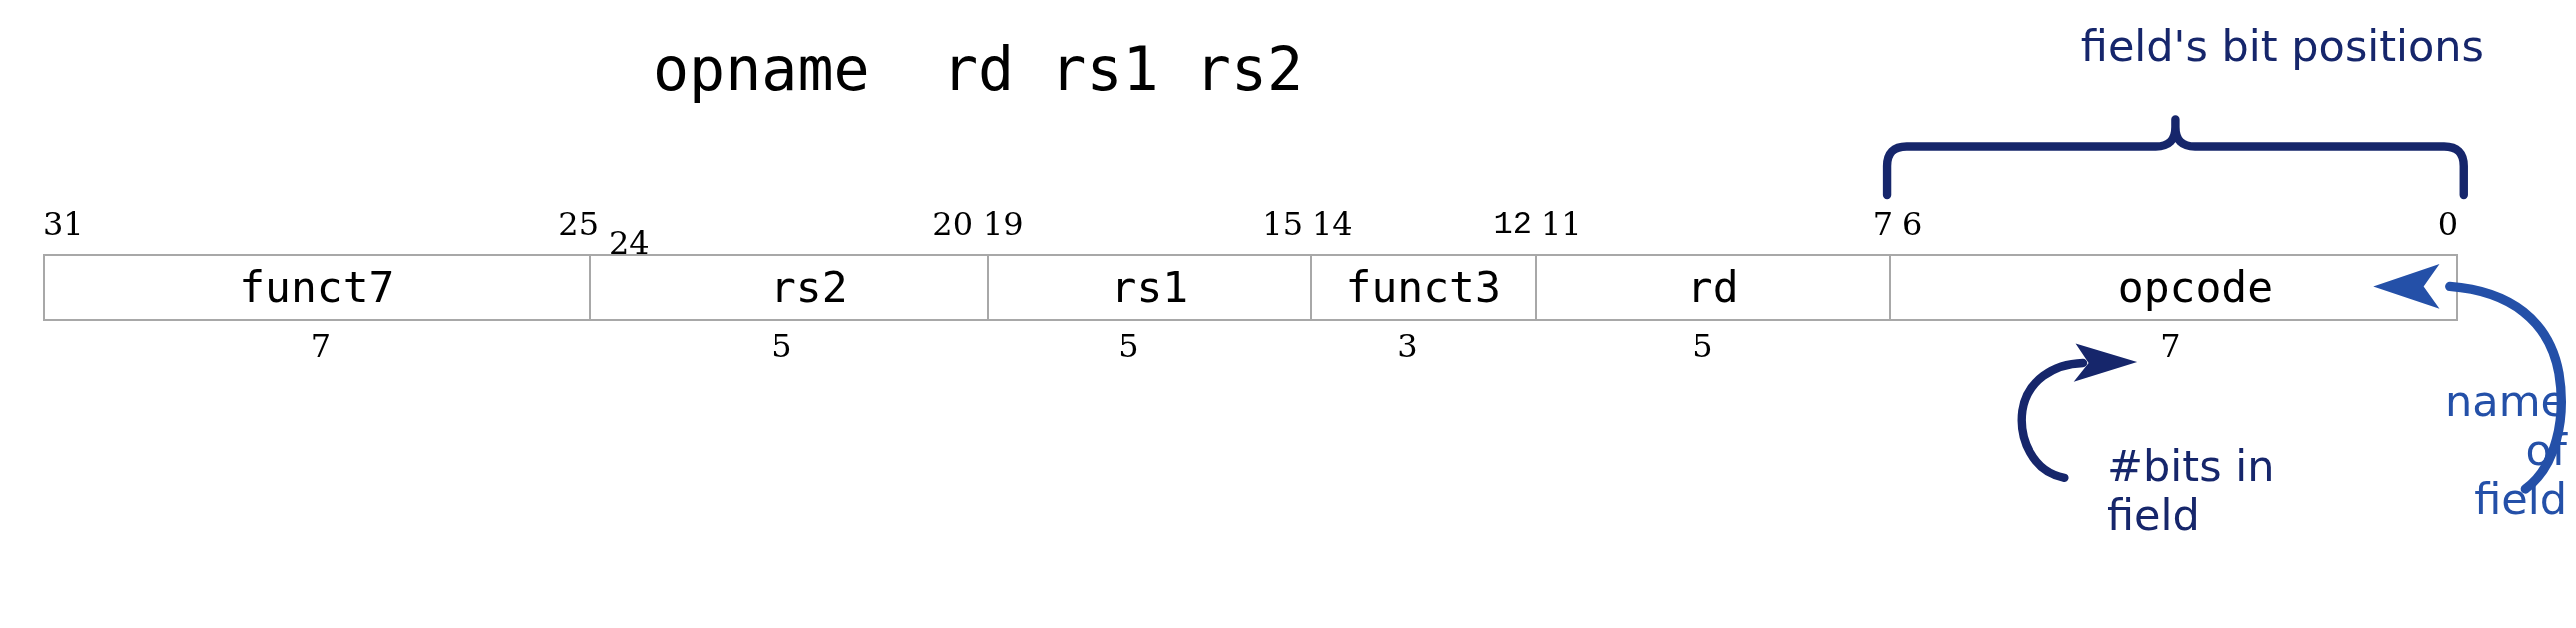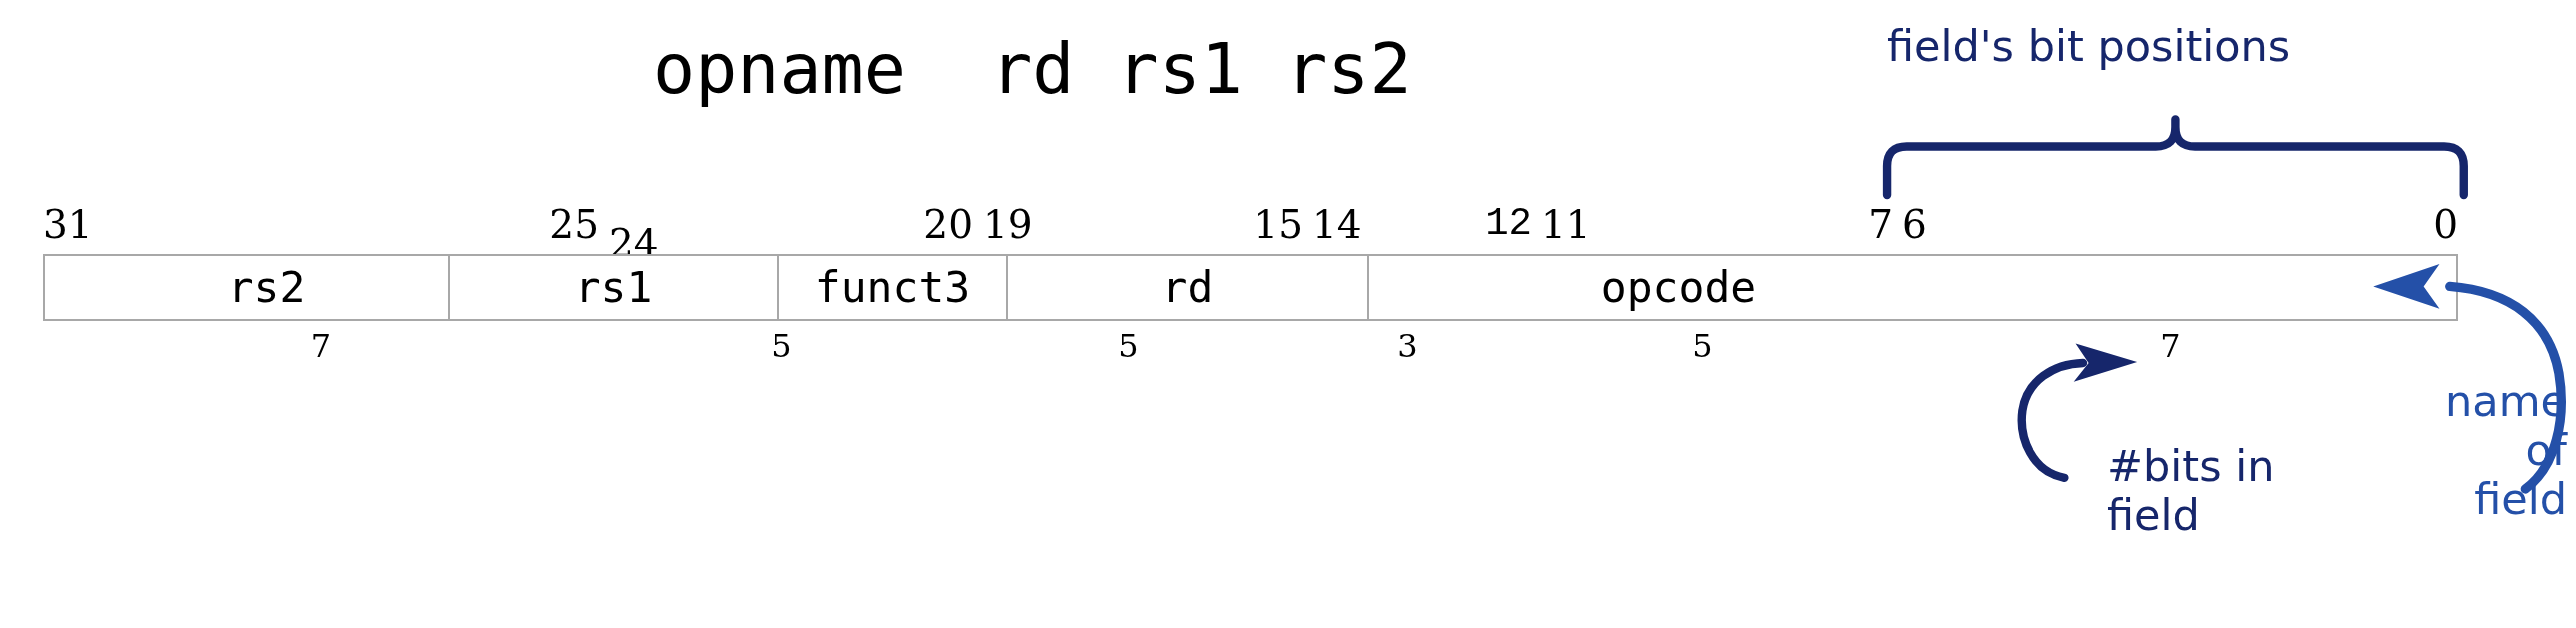--- a/index.html
+++ b/index.html
@@ -15,33 +15,33 @@
     overflow: hidden;
     font-family: "DejaVu Sans", sans-serif;
   }
 
   
   .asm-line {
     position: absolute;
     left: 653px;
     top: 24px;
     font-family: "DejaVu Sans Mono", monospace;
-    font-size: 70px;
+    font-size: 60px;
     line-height: 90px;
     color: #000000;
     white-space: pre;
     letter-spacing: 0px;
   }
 
   
   .bitnum {
     position: absolute;
     top: 207px;
     font-family: "DejaVu Serif", serif;
-    font-size: 39px;
+    font-size: 32px;
     line-height: 35px;
     color: #000000;
     white-space: nowrap;
   }
   .bitnum.r { transform: translateX(-100%); }
 
   
   #field-table {
     position: absolute;
     left: 43px;
@@ -95,21 +95,21 @@
   
   .callout {
     position: absolute;
     font-family: "DejaVu Sans", sans-serif;
     white-space: pre-line;
   }
   #callout-bitpos {
     left: 1887px;
     top: 20.5px;
     width: 597px;
-    text-align: left;
+    text-align: right;
     font-size: 43px;
     line-height: 50px;
     color: #16266b;
   }
   #callout-nbits {
     left: 2107px;
     top: 442px;
     width: 252px;
     text-align: left;
     font-size: 43px;
@@ -152,20 +152,23 @@
       <div class="bitnum r" style="left: 1303px;">15</div>
       <div class="bitnum" style="left: 1312px;">14</div>
       <div class="bitnum r" style="left: 1532px; font-family: Liberation Mono, monospace;">12</div>
       <div class="bitnum" style="left: 1541px;">11</div>
       <div class="bitnum r" style="left: 1893px;">7</div>
       <div class="bitnum" style="left: 1902px;">6</div>
       <div class="bitnum r" style="left: 2458px;">0</div>
     </div>
 
   <div id="field-table">
+      <div class="field-cell" style="width: 556px;">
+        <span>funct7</span>
+      </div>
       <div class="field-cell" style="width: 365px; margin-left: 40px;">
         <span>rs2</span>
       </div>
       <div class="field-cell" style="width: 329px;">
         <span>rs1</span>
       </div>
       <div class="field-cell" style="width: 229px;">
         <span>funct3</span>
       </div>
       <div class="field-cell" style="width: 361px;">

